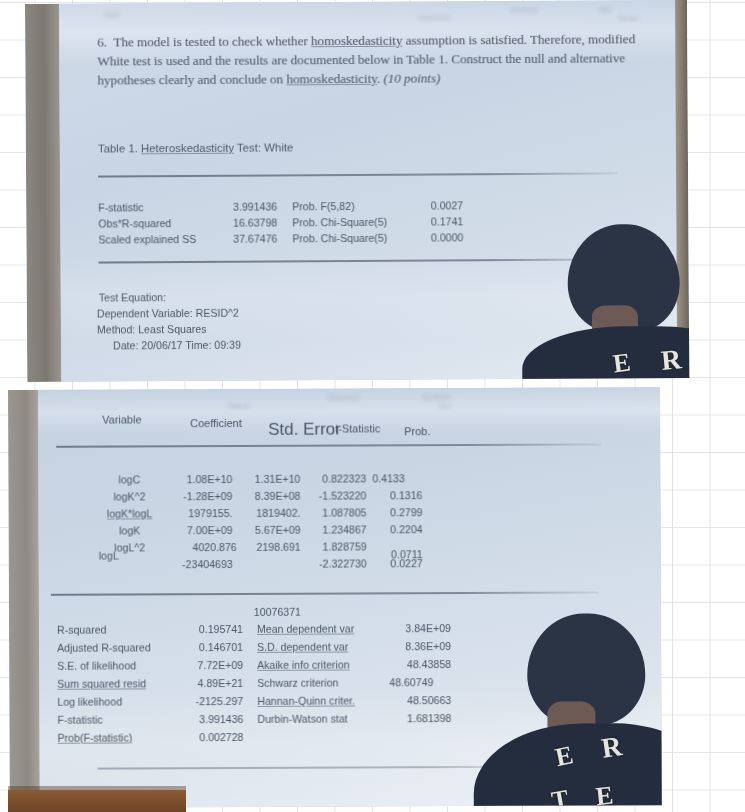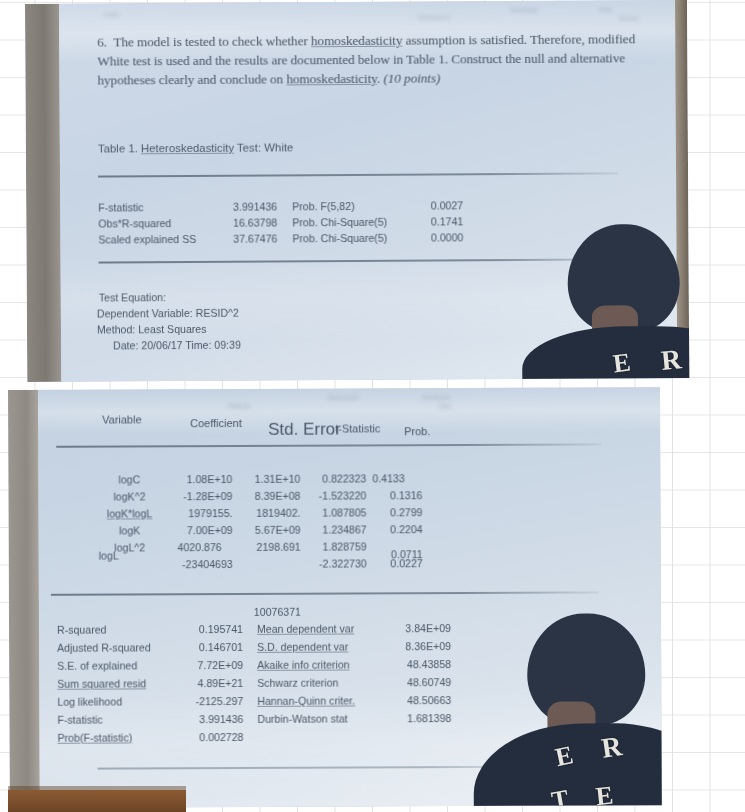--- a/index.html
+++ b/index.html
@@ -274,21 +274,21 @@
       <div class="ev" style="left:266px;top:118px;width:62px;text-align:right;">1.087805</div>
       <div class="ev" style="left:334px;top:118px;width:50px;text-align:right;">0.2799</div>
 
       <div class="ev" style="left:60px;top:135px;width:62px;text-align:center;">logK</div>
       <div class="ev" style="left:128px;top:135px;width:66px;text-align:right;">7.00E+09</div>
       <div class="ev" style="left:200px;top:135px;width:62px;text-align:right;">5.67E+09</div>
       <div class="ev" style="left:266px;top:135px;width:62px;text-align:right;">1.234867</div>
       <div class="ev" style="left:334px;top:135px;width:50px;text-align:right;">0.2204</div>
 
       <div class="ev" style="left:60px;top:152px;width:62px;text-align:center;">logL^2</div>
-      <div class="ev" style="left:117px;top:152px;width:66px;text-align:right;">4020.876</div>
+      <div class="ev" style="left:132px;top:152px;width:66px;text-align:right;">4020.876</div>
       <div class="ev" style="left:200px;top:152px;width:62px;text-align:right;">2198.691</div>
       <div class="ev" style="left:266px;top:152px;width:62px;text-align:right;">1.828759</div>
       <div class="ev" style="left:334px;top:152px;width:50px;text-align:right;margin-top:8px;">0.0711</div>
 
       <div class="ev" style="left:60px;top:160px;width:62px;">logL</div>
       <div class="ev" style="left:128px;top:169px;width:66px;text-align:right;">-23404693</div>
       <div class="ev" style="left:200px;top:169px;width:62px;text-align:right;margin-top:48px;">10076371</div>
       <div class="ev" style="left:266px;top:169px;width:62px;text-align:right;">-2.322730</div>
       <div class="ev" style="left:334px;top:169px;width:50px;text-align:right;">0.0227</div>
     </div>
@@ -299,29 +299,29 @@
       <div class="ev" style="left:18px;top:234px;">R-squared</div>
       <div class="ev" style="left:140px;top:234px;width:64px;text-align:right;">0.195741</div>
       <div class="ev u" style="left:218px;top:234px;">Mean dependent var</div>
       <div class="ev" style="left:350px;top:234px;width:62px;text-align:right;">3.84E+09</div>
 
       <div class="ev" style="left:18px;top:252px;">Adjusted R-squared</div>
       <div class="ev" style="left:140px;top:252px;width:64px;text-align:right;">0.146701</div>
       <div class="ev u" style="left:218px;top:252px;">S.D. dependent var</div>
       <div class="ev" style="left:350px;top:252px;width:62px;text-align:right;">8.36E+09</div>
 
-      <div class="ev" style="left:18px;top:270px;">S.E. of explained</div>
+      <div class="ev" style="left:18px;top:270px;">S.E. of likelihood</div>
       <div class="ev" style="left:140px;top:270px;width:64px;text-align:right;">7.72E+09</div>
       <div class="ev u" style="left:218px;top:270px;">Akaike info criterion</div>
       <div class="ev" style="left:350px;top:270px;width:62px;text-align:right;">48.43858</div>
 
       <div class="ev u" style="left:18px;top:288px;">Sum squared resid</div>
       <div class="ev" style="left:140px;top:288px;width:64px;text-align:right;">4.89E+21</div>
       <div class="ev" style="left:218px;top:288px;">Schwarz criterion</div>
-      <div class="ev" style="left:350px;top:288px;width:62px;text-align:right;">48.60749</div>
+      <div class="ev" style="left:350px;top:288px;width:62px;">48.60749</div>
 
       <div class="ev" style="left:18px;top:306px;">Log likelihood</div>
       <div class="ev" style="left:138px;top:306px;width:66px;text-align:right;">-2125.297</div>
       <div class="ev u" style="left:218px;top:306px;">Hannan-Quinn criter.</div>
       <div class="ev" style="left:350px;top:306px;width:62px;text-align:right;">48.50663</div>
 
       <div class="ev" style="left:18px;top:324px;">F-statistic</div>
       <div class="ev" style="left:140px;top:324px;width:64px;text-align:right;">3.991436</div>
       <div class="ev" style="left:218px;top:324px;">Durbin-Watson stat</div>
       <div class="ev" style="left:350px;top:324px;width:62px;text-align:right;">1.681398</div>

